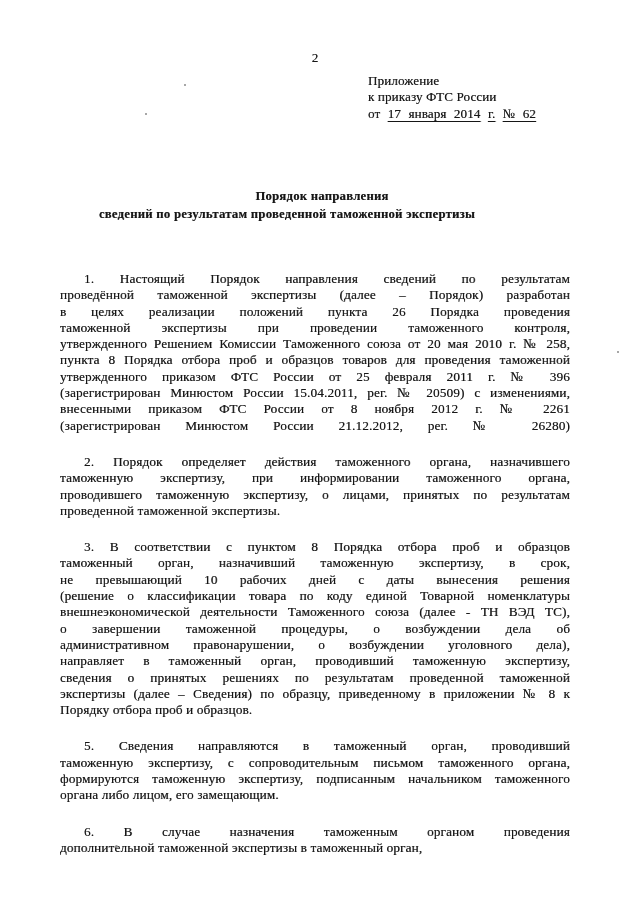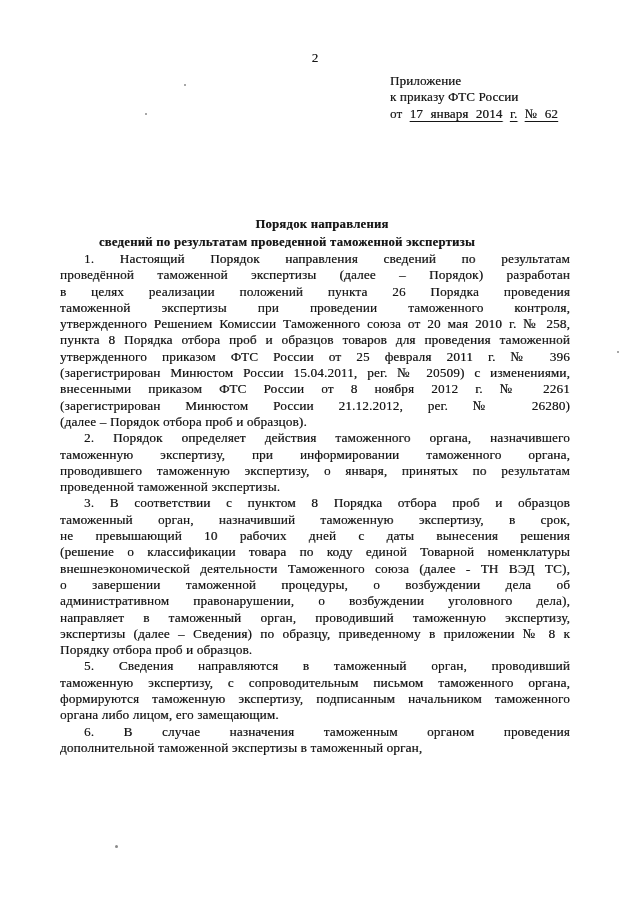--- a/index.html
+++ b/index.html
@@ -22,55 +22,54 @@
   .pageno {
     position: absolute;
     top: 50px;
     left: 315px;
     transform: translateX(-50%);
     font-size: 13px;
   }
   .appendix {
     position: absolute;
     top: 73px;
-    left: 390px;
+    left: 368px;
     font-size: 13px;
     line-height: 16.3px;
     white-space: nowrap;
   }
   .appendix .date-line { word-spacing: 4px; }
   .appendix .u {
     text-decoration: underline;
     text-underline-offset: 2.5px;
     margin-top: 44px;
   }
   .title-line {
     position: absolute;
     transform: translateX(-50%);
     white-space: nowrap;
     font-weight: bold;
     font-size: 12.6px;
     letter-spacing: 0.3px;
-    margin-top: 28px;
   }
   .title-line-1 { top: 189px; left: 322px; }
   .title-line-2 { top: 207px; left: 287px; }
   .doc-body {
     position: absolute;
     top: 251px;
     left: 60px;
     width: 510px;
     font-size: 13.2px;
     line-height: 16.3px;
   }
   .ln {
     text-align: justify;
     text-align-last: justify;
   }
-  .ln.first { text-indent: 24px; }
+  .ln.first { text-indent: 24px; margin-top: 20px; }
   .ln.last { text-align-last: left; }
   .speck {
     position: absolute;
     background: #8a8a8a;
     border-radius: 50%;
   }
 </style>
 </head>
 <body>
 
@@ -92,37 +91,37 @@
         <div class="ln first">1. Настоящий Порядок направления сведений по результатам</div>
         <div class="ln">проведённой таможенной экспертизы (далее – Порядок) разработан</div>
         <div class="ln">в целях реализации положений пункта 26 Порядка проведения</div>
         <div class="ln">таможенной экспертизы при проведении таможенного контроля,</div>
         <div class="ln">утвержденного Решением Комиссии Таможенного союза от 20 мая 2010 г. № 258,</div>
         <div class="ln">пункта 8 Порядка отбора проб и образцов товаров для проведения таможенной</div>
         <div class="ln">утвержденного приказом ФТС России от 25 февраля 2011 г. № 396</div>
         <div class="ln">(зарегистрирован Минюстом России 15.04.2011, рег. № 20509) с изменениями,</div>
         <div class="ln">внесенными приказом ФТС России от 8 ноября 2012 г. № 2261</div>
         <div class="ln">(зарегистрирован Минюстом России 21.12.2012, рег. № 26280)</div>
-        <div class="ln last">(далее – Порядок отбора проб и образцов).</div>
       </div>
       <div>
         <div class="ln first">2. Порядок определяет действия таможенного органа, назначившего</div>
         <div class="ln">таможенную экспертизу, при информировании таможенного органа,</div>
-        <div class="ln">проводившего таможенную экспертизу, о января, принятых по результатам</div>
+        <div class="ln">проводившего таможенную экспертизу, о лицами, принятых по результатам</div>
         <div class="ln last">проведенной таможенной экспертизы.</div>
       </div>
       <div>
         <div class="ln first">3. В соответствии с пунктом 8 Порядка отбора проб и образцов</div>
         <div class="ln">таможенный орган, назначивший таможенную экспертизу, в срок,</div>
         <div class="ln">не превышающий 10 рабочих дней с даты вынесения решения</div>
         <div class="ln">(решение о классификации товара по коду единой Товарной номенклатуры</div>
         <div class="ln">внешнеэкономической деятельности Таможенного союза (далее - ТН ВЭД ТС),</div>
         <div class="ln">о завершении таможенной процедуры, о возбуждении дела об</div>
         <div class="ln">административном правонарушении, о возбуждении уголовного дела),</div>
         <div class="ln">направляет в таможенный орган, проводивший таможенную экспертизу,</div>
+        <div class="ln">сведения о принятых решениях по результатам проведенной таможенной</div>
         <div class="ln">экспертизы (далее – Сведения) по образцу, приведенному в приложении № 8 к</div>
         <div class="ln last">Порядку отбора проб и образцов.</div>
       </div>
       <div>
       </div>
       <div>
         <div class="ln first">5. Сведения направляются в таможенный орган, проводивший</div>
         <div class="ln">таможенную экспертизу, с сопроводительным письмом таможенного органа,</div>
         <div class="ln">формируются таможенную экспертизу, подписанным начальником таможенного</div>
         <div class="ln last">органа либо лицом, его замещающим.</div>

